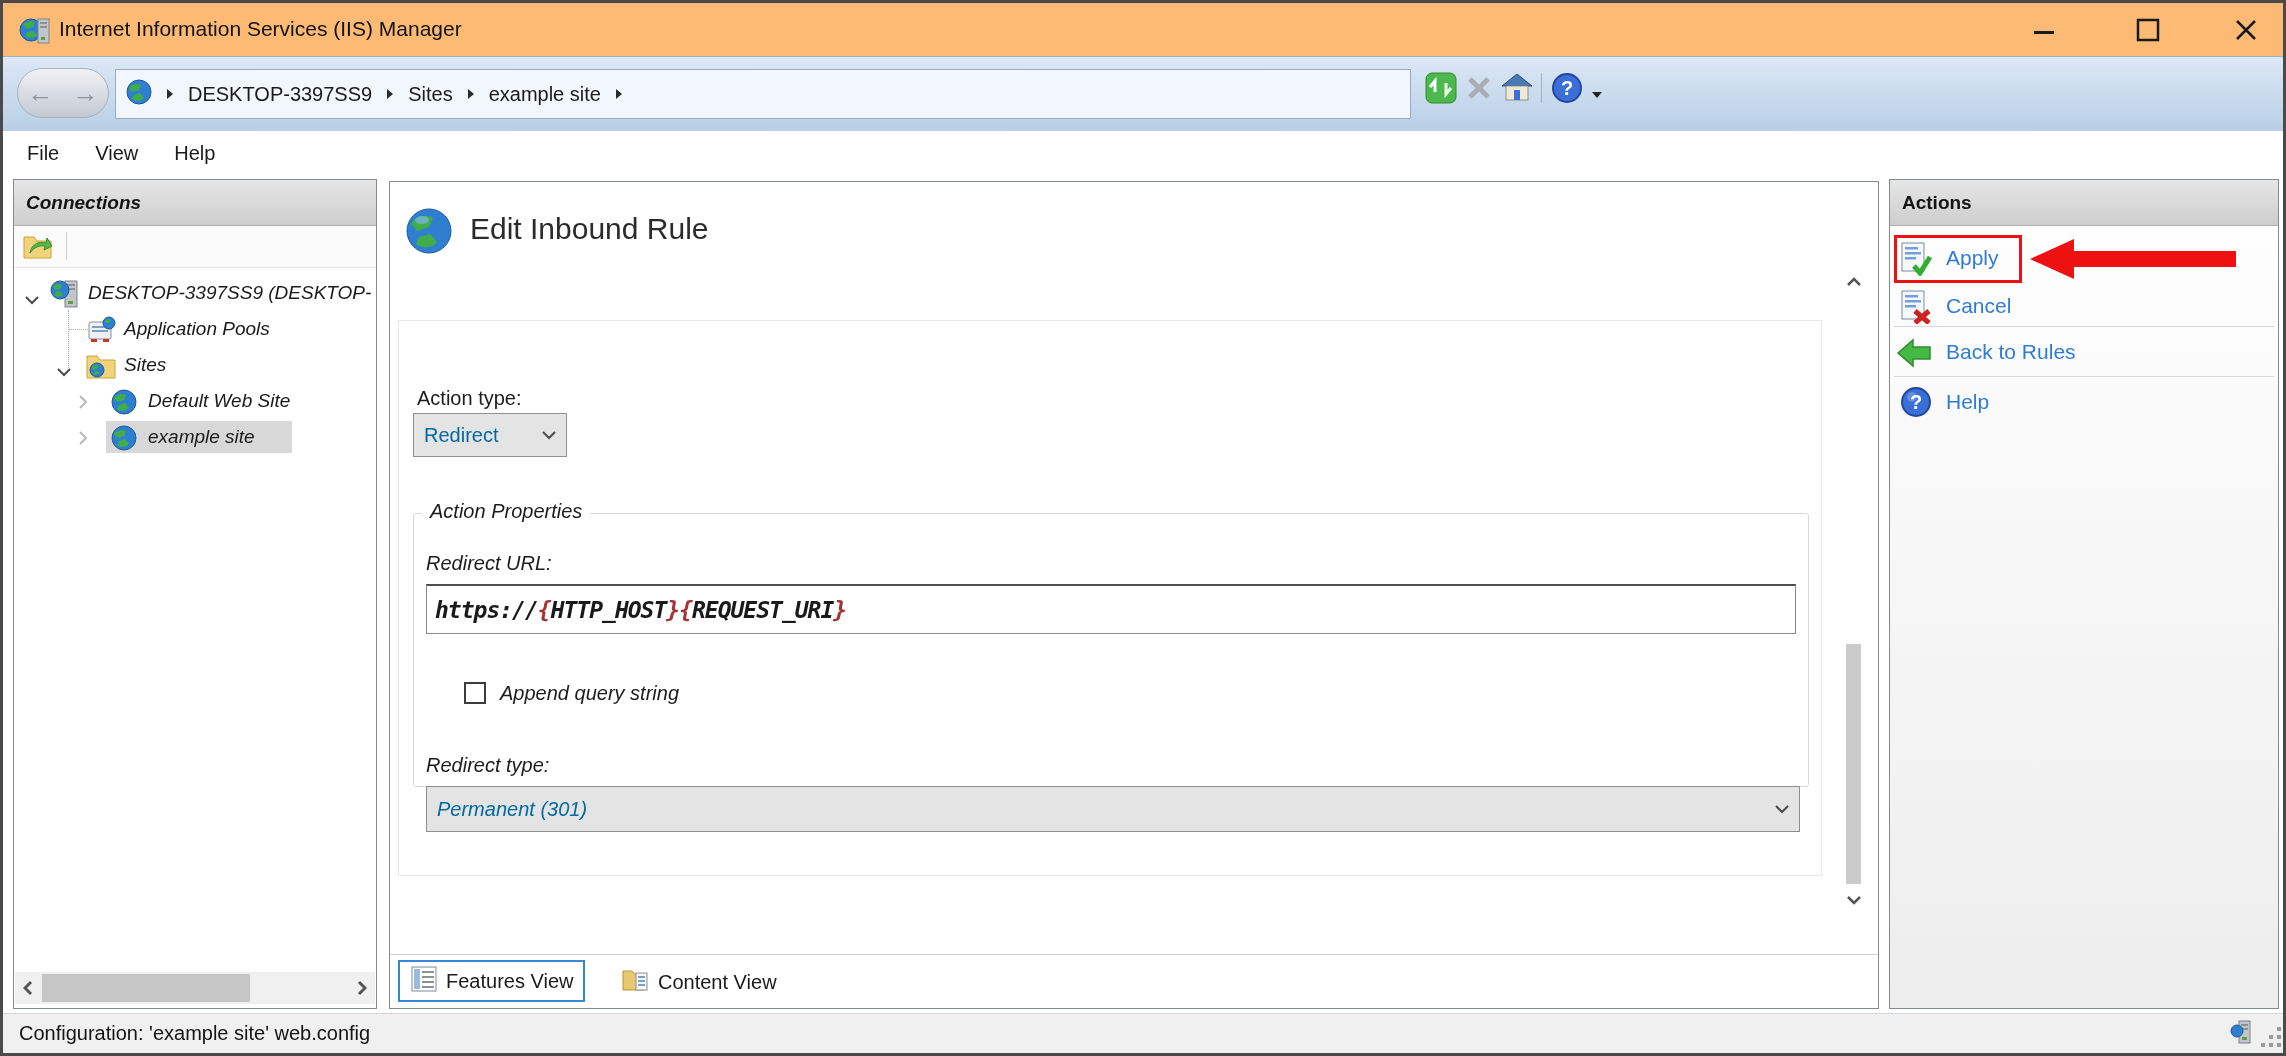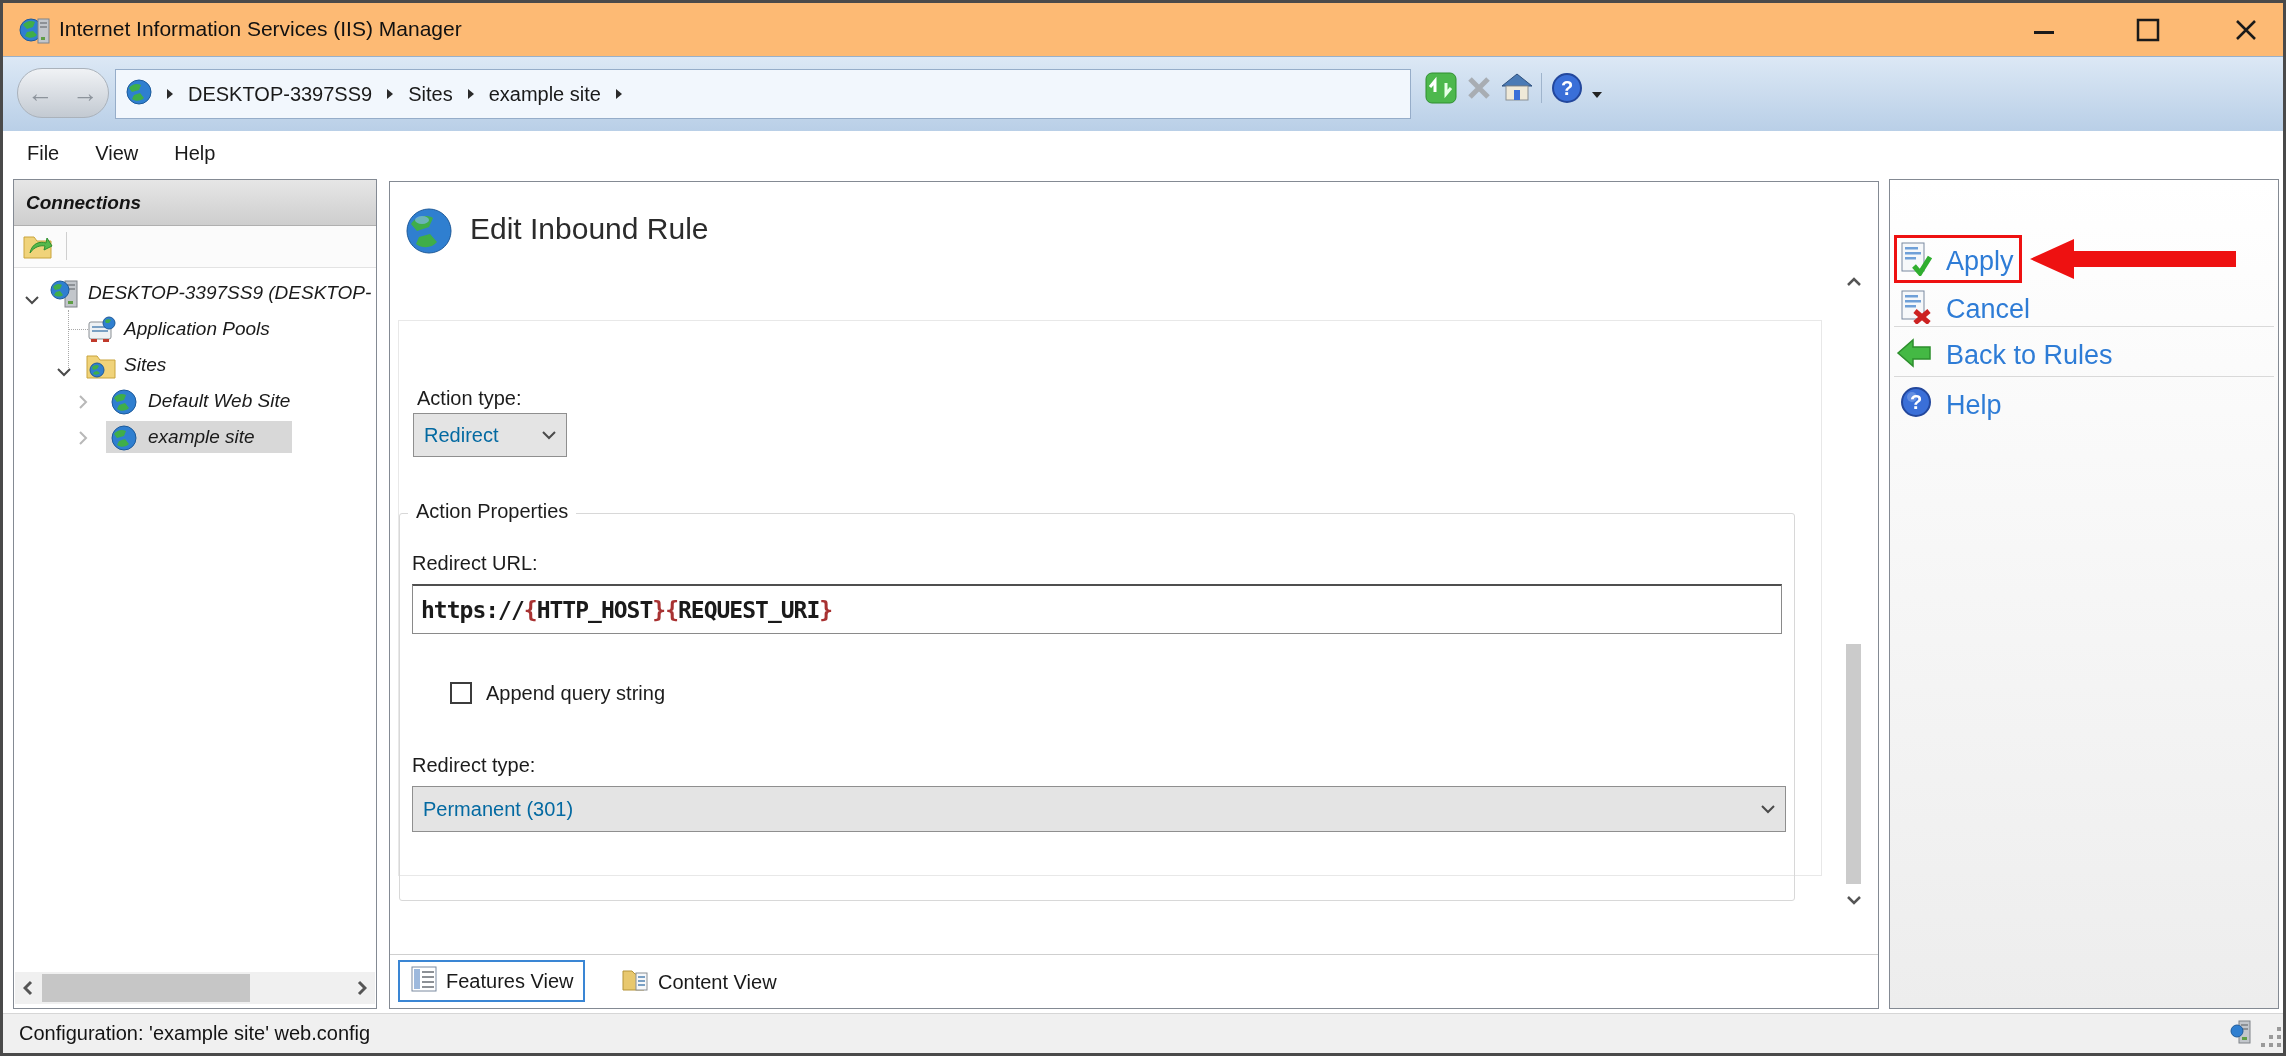--- a/index.html
+++ b/index.html
@@ -47,21 +47,21 @@
   .groupbox{border:1px solid #d8d8d8;border-radius:3px;}
   .legend{position:absolute;top:-14px;left:8px;background:#ffffff;padding:0 8px;font-size:20px;color:#1c1c1c;}
   .textinput{background:#fff;border:1px solid #8a8a8a;border-top:2px solid #4f4f4f;display:flex;align-items:center;}
   .mono{font-family:"DejaVu Sans Mono",monospace;font-size:23px;font-weight:bold;color:#1a1a1a;padding-left:8px;letter-spacing:-1px;white-space:pre;}
   .brace{color:#a83232;}
   .checkbox{width:22px;height:22px;border:2px solid #3c3c3c;background:#fff;}
   .tab{display:flex;align-items:center;gap:8px;font-size:20px;background:#fff;padding:0 10px;}
   .tab.selected{border:2px solid #3a86d4;}
   
   .actions-body{background:linear-gradient(#ffffff,#ededed);}
-  .actlink{font-size:27px;color:#2e7cd6;white-space:nowrap;}
+  .actlink{font-size:21px;color:#2e7cd6;white-space:nowrap;}
   .actsep{height:1px;background:#d9d9d9;}
   
   .statusbar{left:0;top:1010px;width:100%;height:40px;background:#f0f0f0;border-top:1px solid #d6d6d6;display:flex;align-items:center;}
   .statusbar span{font-size:20px;padding-left:16px;color:#141414;}
   .redbox{border:3px solid #ee1111;}
 </style>
 </head>
 <body>
 
 <div class="window">
@@ -301,21 +301,21 @@
       <span class="abs label20" style="left:18px;top:66px;">Action type:</span>
       <div class="abs selectbox" style="left:14px;top:92px;width:154px;height:44px;">
         <span class="val">Redirect</span>
         <span class="chev">
           <svg width="16" height="10">
               <polyline points="2,2 8,8 14,2" fill="none" stroke="#4a4a4a" stroke-width="2"></polyline>
             </svg>
         </span>
       </div>
 
-      <div class="abs groupbox" style="left:0;top:192px;width:1396px;height:388px;">
+      <div class="abs groupbox" style="left:14px;top:192px;width:1396px;height:274px;font-style:italic;">
         <span class="legend">Action Properties</span>
         <span class="abs label20" style="left:12px;top:38px;">Redirect URL:</span>
         <div class="abs textinput" style="left:12px;top:70px;width:1370px;height:50px;">
           <span class="mono"><span>https://</span><span class="brace">{</span><span>HTTP_HOST</span><span class="brace">}</span><span class="brace">{</span><span>REQUEST_URI</span><span class="brace">}</span></span>
         </div>
         <div class="abs checkbox" style="left:50px;top:168px;"></div>
         <span class="abs label20" style="left:86px;top:168px;">Append query string</span>
         <span class="abs label20" style="left:12px;top:240px;">Redirect type:</span>
         <div class="abs selectbox" style="left:12px;top:272px;width:1374px;height:46px;">
           <span class="val">Permanent (301)</span>
@@ -362,20 +362,23 @@
           <rect x="16" y="9" width="7" height="2" fill="#7aa0c4"></rect>
           <rect x="16" y="13" width="7" height="2" fill="#7aa0c4"></rect>
           <rect x="16" y="17" width="7" height="2" fill="#7aa0c4"></rect>
         </svg>
       </span>
       <span>Content View</span>
     </div>
   </div>
 
   <div class="abs panel actions-body" style="left:1886px;top:176px;width:390px;height:830px;">
+    <div class="abs panelheader">
+      <span>Actions</span>
+    </div>
 
     <div class="abs" style="left:8px;top:60px;">
       <span style="position:absolute;left:2px;top:2px;">
         <svg width="34" height="34" viewBox="0 0 34 34">
           <rect x="2" y="1" width="22" height="28" fill="#f6f8fa" stroke="#7a8aa0"></rect>
           <rect x="5" y="5" width="13" height="2.5" fill="#6fa0d8"></rect>
           <rect x="5" y="10" width="16" height="2.5" fill="#6fa0d8"></rect>
           <rect x="5" y="15" width="11" height="2.5" fill="#6fa0d8"></rect>
           <path d="M14 24 l6 7 10 -16" fill="none" stroke="#2fae2f" stroke-width="5"></path>
         </svg>

